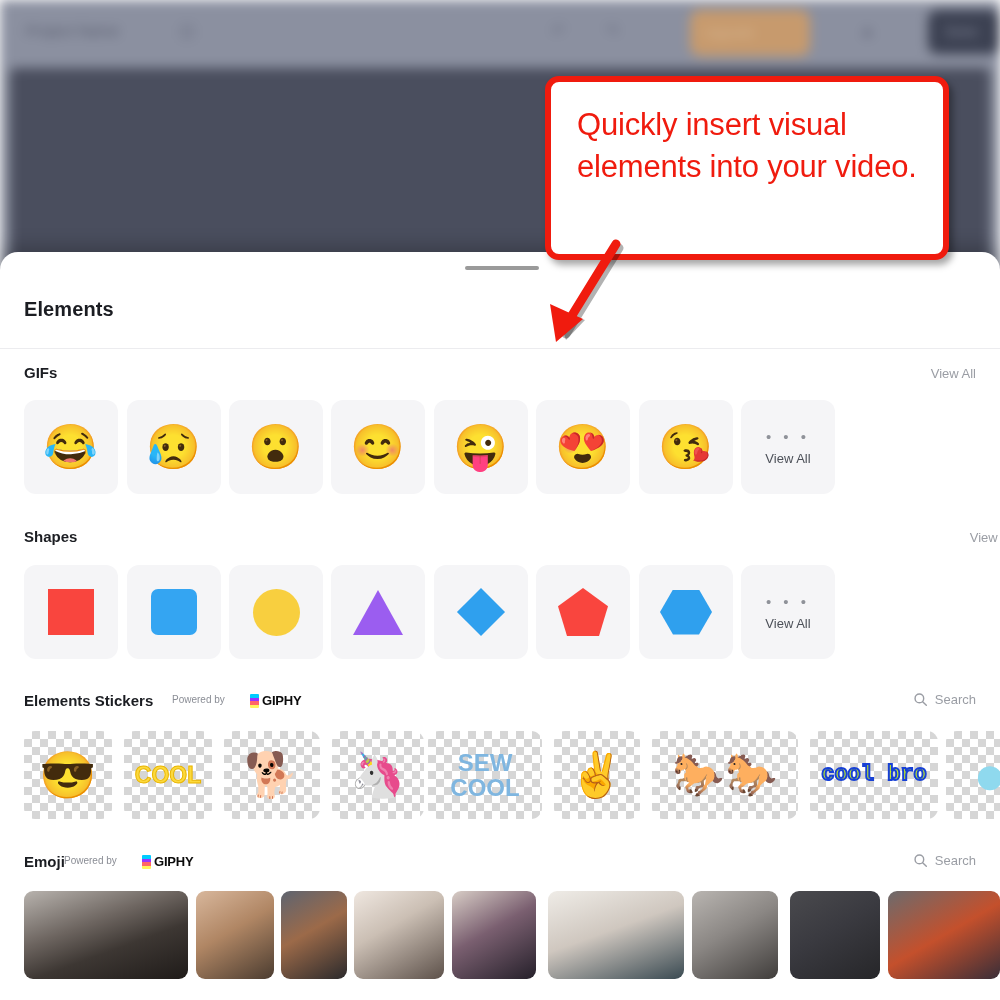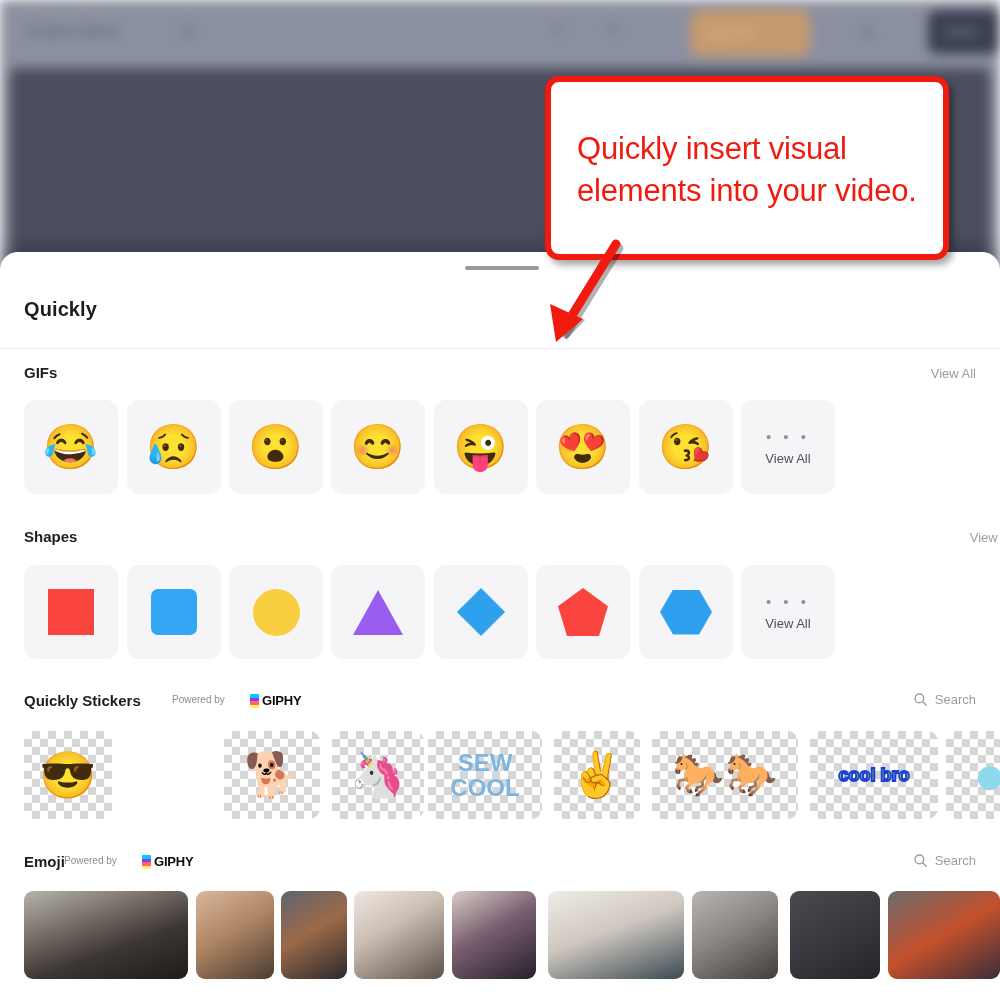--- a/index.html
+++ b/index.html
@@ -269,21 +269,20 @@
     border-radius: 14px;
     box-sizing: border-box;
     box-shadow: 4px 5px 7px rgba(0,0,0,.35);
     padding: 22px 26px;
   }
   .callout-text {
     font-size: 31px;
     line-height: 1.34;
     color: #f01b0e;
     letter-spacing: -.2px;
-    margin-top: 24px;
   }
   .arrow-svg {
     position: absolute;
     left: 530px; top: 238px;
     width: 120px; height: 115px;
     pointer-events: none;
   }
 </style>
 </head>
 <body>
@@ -303,21 +302,21 @@
       <div class="tb-icon" style="left:860px; top:22px;">▲</div>
       <div class="tb-export">
         <div class="tb-export-label">Done</div>
       </div>
     </div>
     <div class="editor-canvas"></div>
   </div>
 
   <div class="sheet"></div>
   <div class="drag-handle"></div>
-  <div class="sheet-title">Quickly</div>
+  <div class="sheet-title">Elements</div>
   <div class="sheet-divider"></div>
 
   <div class="sec-header" style="top:364px;">
     <div class="sec-title">GIFs</div>
     <div class="view-all-link">View All</div>
   </div>
   <div class="tile-row" style="top:400px; height:94px;">
     <div class="tile" style="left:24px;">
         <span class="emoji-glyph">😂</span>
       </div>
@@ -371,57 +370,60 @@
     <div class="tile" style="left:639px;">
         <span class="hexagon"></span>
       </div>
     <div class="tile viewall-tile" style="left:741px;">
       <span class="dots">• • •</span>
       <span class="viewall-text">View All</span>
     </div>
   </div>
 
   <div class="sec-header" style="top:692px;">
-    <div class="sec-title">Quickly Stickers</div>
+    <div class="sec-title">Elements Stickers</div>
     <div class="sec-powered" style="left:172px;">Powered by</div>
     <div class="giphy-logo" style="left:250px;">
       <span class="giphy-mark"></span>
       <span class="giphy-word">GIPHY</span>
     </div>
     <div class="search-link">
       <span class="search-ico">
         <svg width="15" height="15" viewBox="0 0 16 16" fill="none" stroke="#9a9da4" stroke-width="1.5">
           <circle cx="6.8" cy="6.8" r="4.6"></circle>
           <line x1="10.3" y1="10.3" x2="14.2" y2="14.2" stroke-linecap="round"></line>
         </svg>
       </span>
       <span>Search</span>
     </div>
   </div>
   <div class="tile-row" style="top:731px; height:88px;">
     <div class="sticker" style="left:24px; width:88px;">
       <span class="st-inner" style="font-size:46px;">😎</span>
     </div>
+    <div class="sticker" style="left:124px; width:88px;">
+      <span class="st-inner" style="font-size:23px; color:#fcd93c; -webkit-text-stroke:1px #e8b400;">COOL</span>
+    </div>
     <div class="sticker" style="left:224px; width:96px;">
       <span class="st-inner" style="font-size:44px;">🐕</span>
     </div>
     <div class="sticker" style="left:332px; width:92px;">
       <span class="st-inner" style="font-size:44px;">🦄</span>
     </div>
     <div class="sticker" style="left:428px; width:114px;">
       <span class="st-inner" style="font-size:24px; color:#7fb6e0; line-height:1.05;">SEW COOL</span>
     </div>
     <div class="sticker" style="left:554px; width:86px;">
       <span class="st-inner" style="font-size:44px; color:#ff7aa8;">✌</span>
     </div>
     <div class="sticker" style="left:652px; width:146px;">
       <span class="st-inner" style="font-size:42px;">🐎🐎</span>
     </div>
     <div class="sticker" style="left:810px; width:128px;">
-      <span class="st-inner" style="font-size:18px; color:#c6f020; -webkit-text-stroke:2px #1740d6; line-height:1.05;">cool bro</span>
+      <span class="st-inner" style="font-size:22px; color:#c6f020; -webkit-text-stroke:2px #1740d6; line-height:1.05;font-family:Liberation Mono, monospace;">cool bro</span>
     </div>
     <div class="sticker" style="left:946px; width:88px;">
       <span class="st-inner" style="font-size:56px; color:#8fd9ee;">●</span>
     </div>
   </div>
 
   <div class="sec-header" style="top:853px;">
     <div class="sec-title">Emoji</div>
     <div class="sec-powered" style="left:64px;">Powered by</div>
     <div class="giphy-logo" style="left:142px;">

